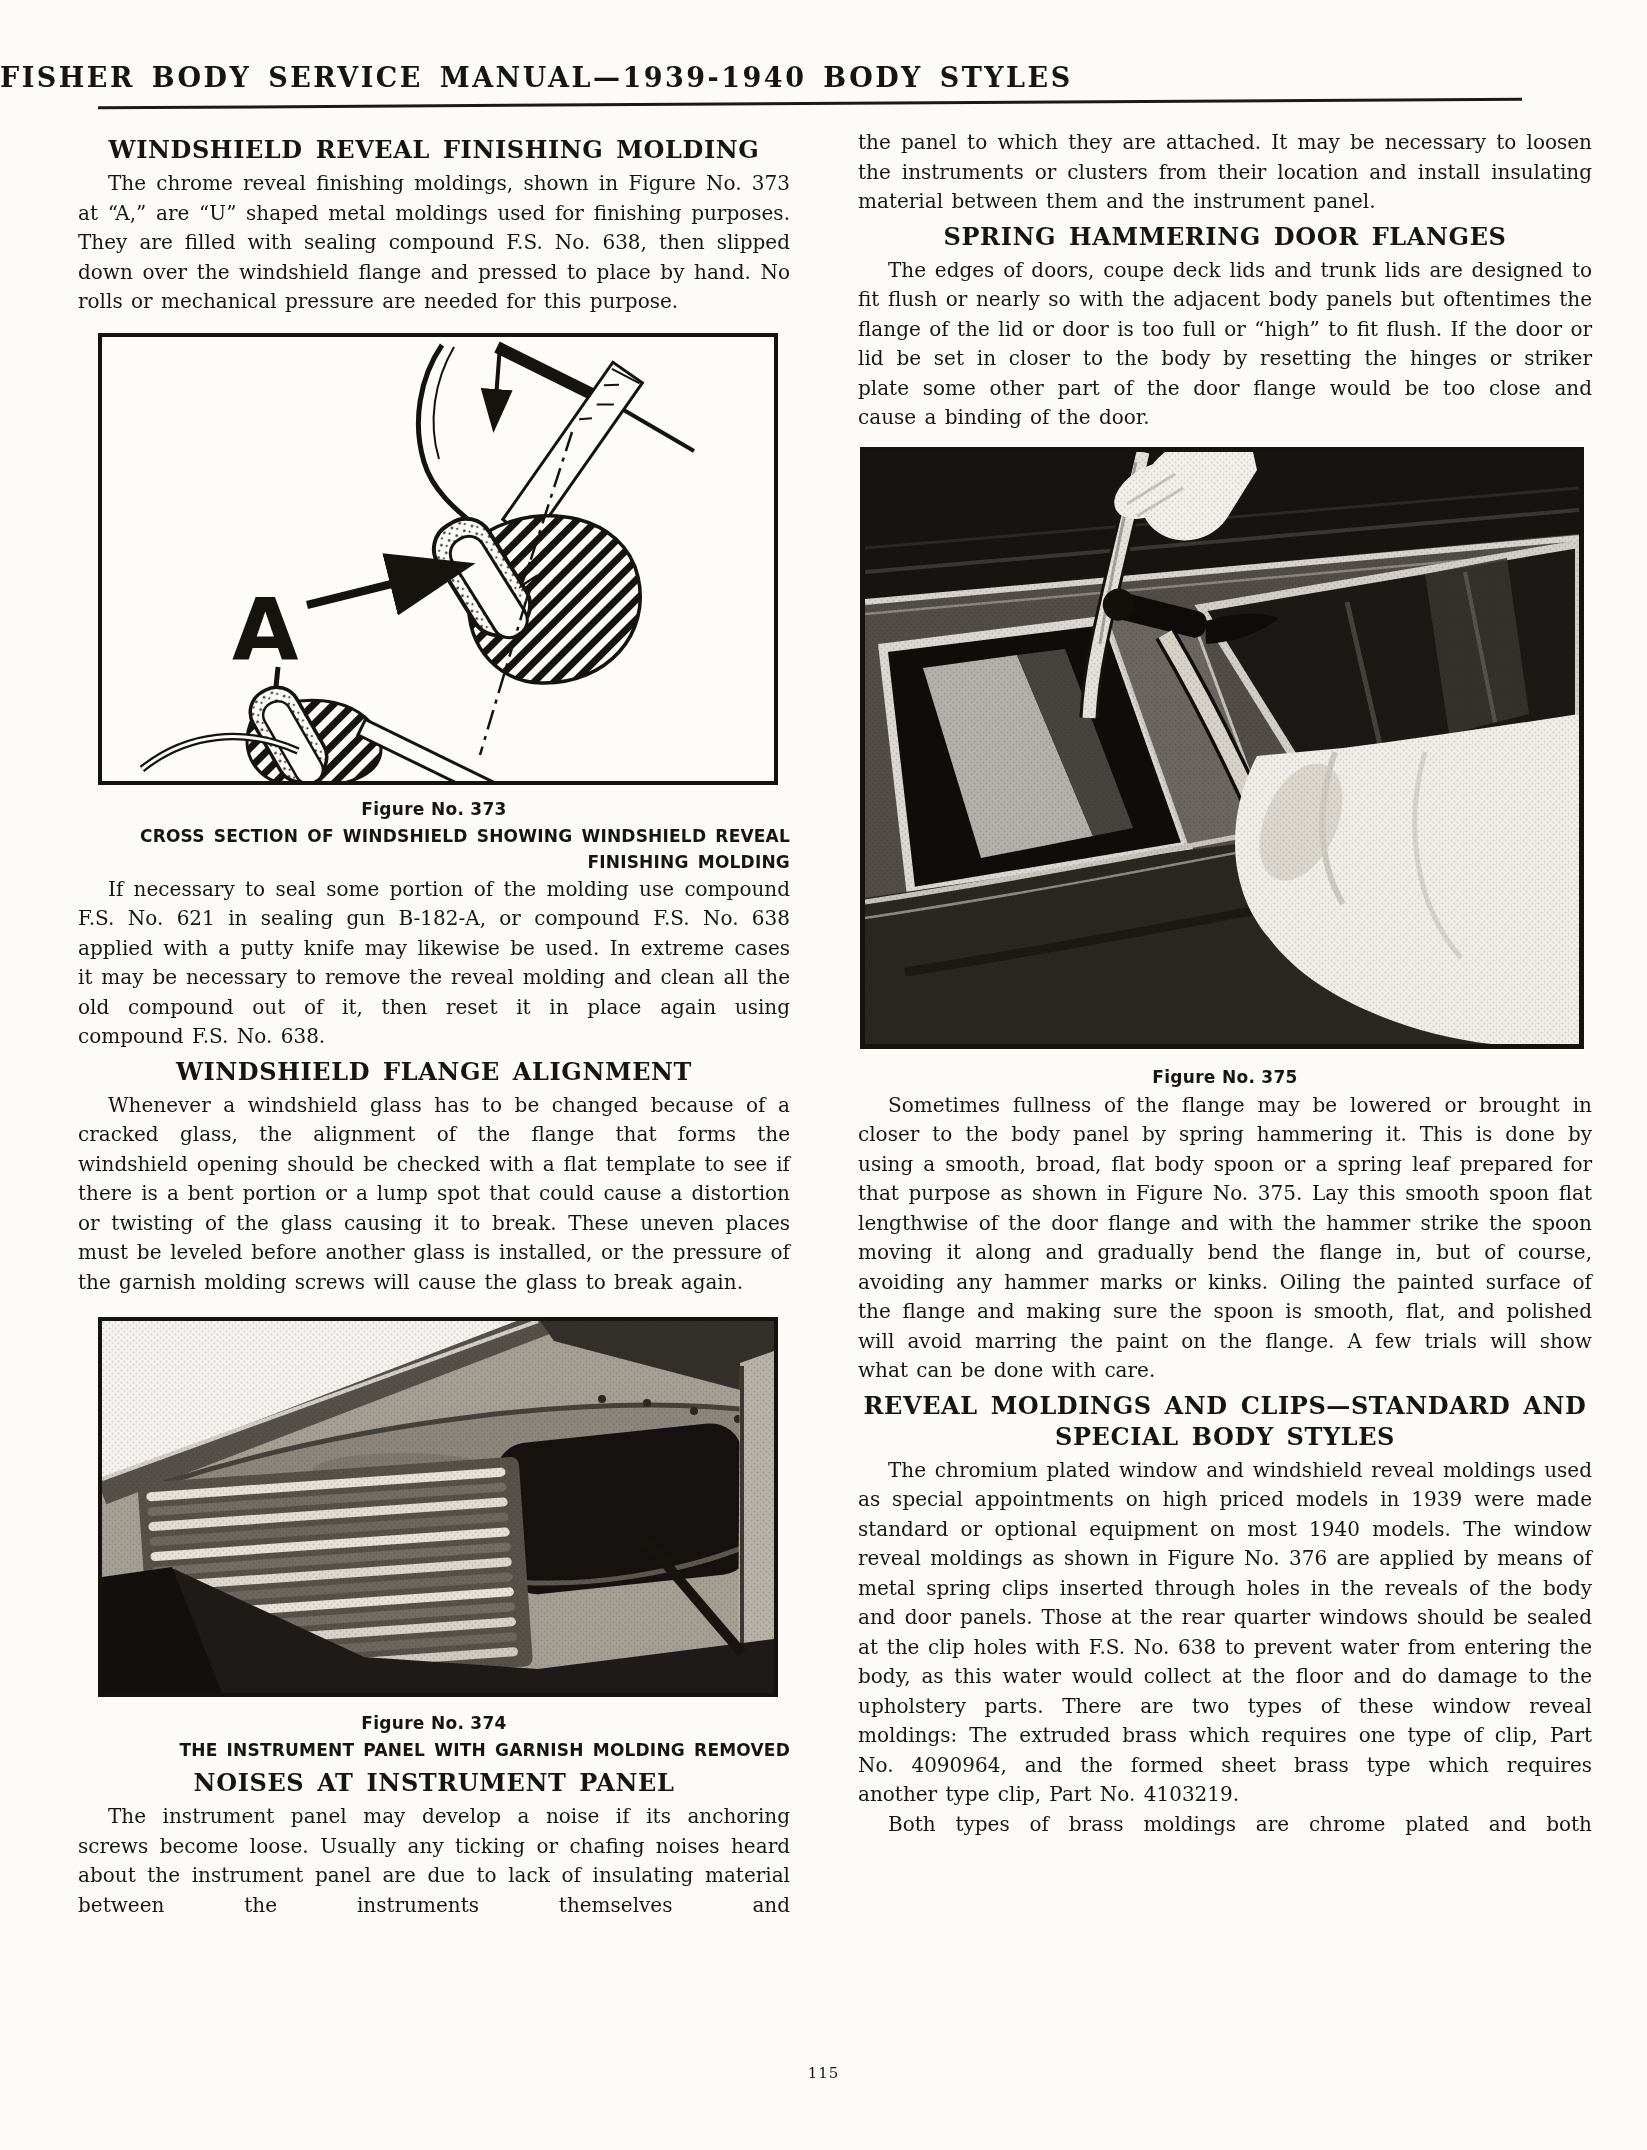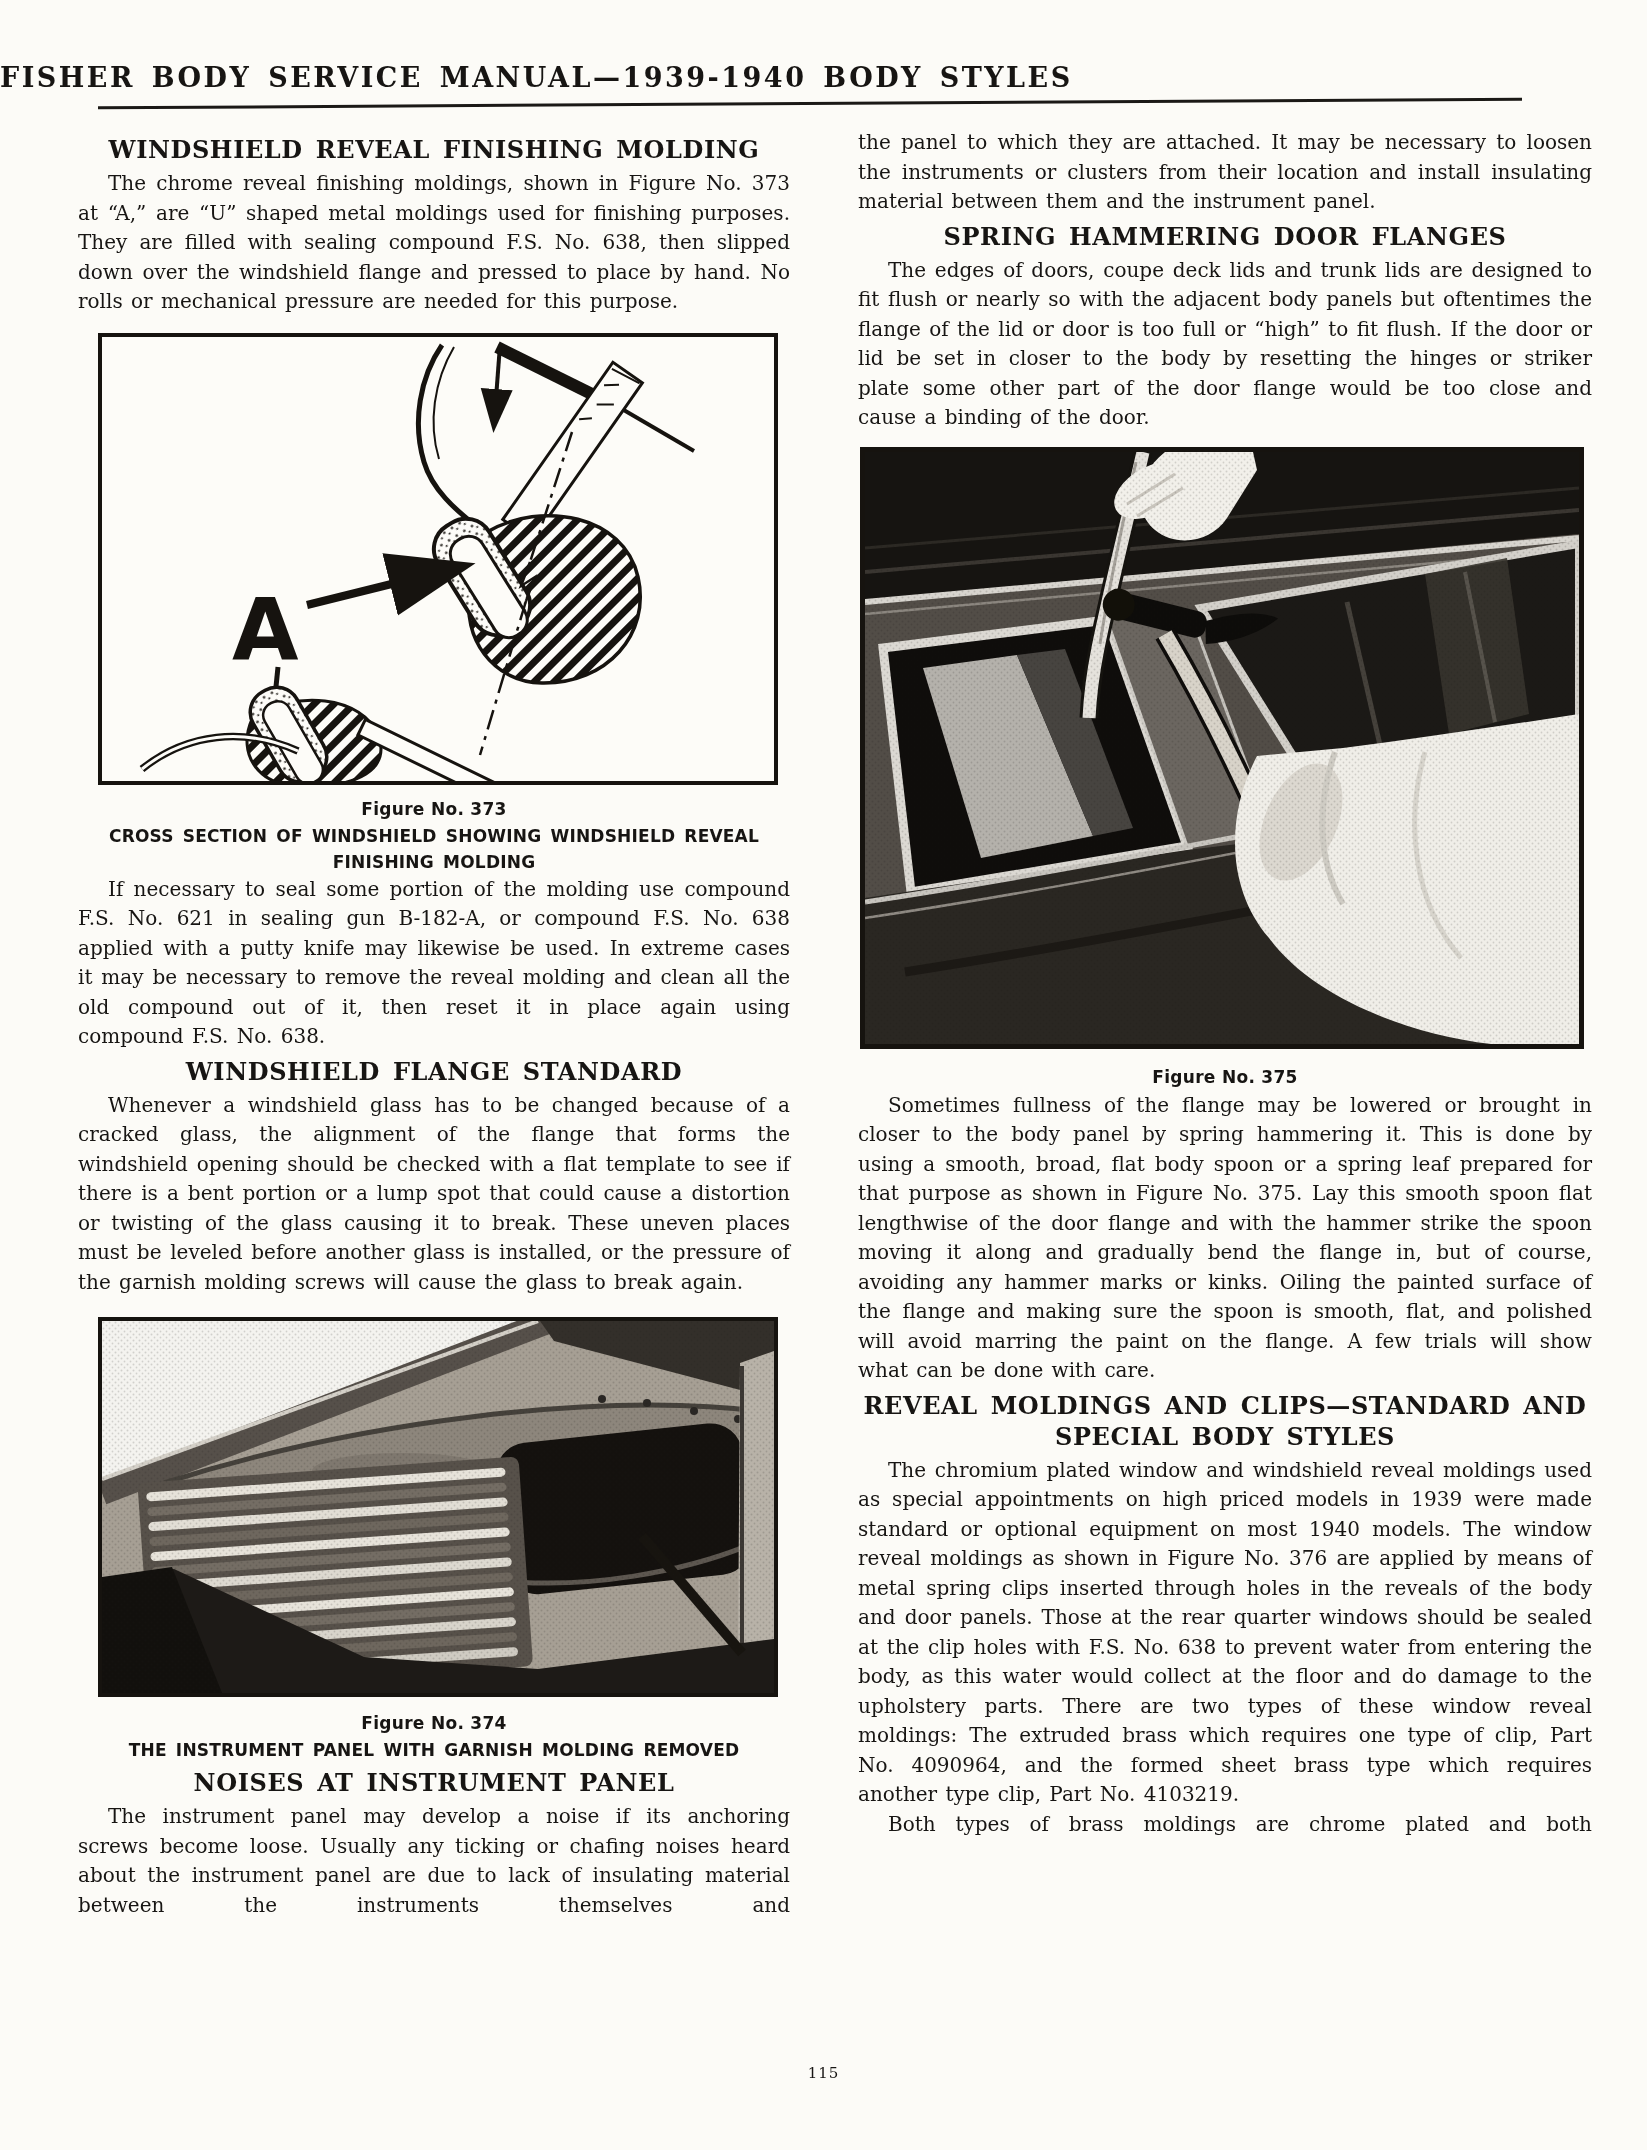--- a/index.html
+++ b/index.html
@@ -31,21 +31,21 @@
     font-size:24px;font-weight:bold;text-align:center;margin:4px;
     letter-spacing:0.6px;word-spacing:4px;line-height:31px;
     font-family:"DejaVu Serif",serif;
   }
   .figbox{
     border:4px solid #16130f;background:#fdfcf8;overflow:hidden;
   }
   figure{margin:0;}
   .caption{text-align:center;font-family:"DejaVu Sans",sans-serif;font-weight:bold;}
   .cap-title{font-size:17px;margin:0 0 4px 0;letter-spacing:0.3px;}
-  .cap-text{font-size:17px;line-height:26px;margin:0;letter-spacing:0.2px;word-spacing:3px;}
+  .cap-text{font-size:17px;line-height:26px;margin:0;letter-spacing:0.2px;word-spacing:3px;text-align:right;}
   
   .left-h1{margin-top:6px;}
   .left-p1{margin-top:12px;}
   .fig373{margin:16px 0 0 20px;width:672px;height:444px;}
   .cap373{margin-top:14px;}
   .left-p2{margin-top:24px;}
   .left-h2{margin-top:28px;}
   .left-p3{margin-top:10px;}
   .fig374{margin:20px 0 0 20px;width:672px;height:372px;}
   .cap374{margin-top:16px;}
@@ -138,21 +138,21 @@
     </svg>
   </figure>
 
   <div class="caption cap373">
     <p class="cap-title">Figure No. 373</p>
     <p class="cap-text">CROSS SECTION OF WINDSHIELD SHOWING WINDSHIELD REVEAL FINISHING MOLDING</p>
   </div>
 
   <p class="body indent left-p2">If necessary to seal some portion of the molding use compound F.S. No. 621 in sealing gun B-182-A, or compound F.S. No. 638 applied with a putty knife may likewise be used. In extreme cases it may be necessary to remove the reveal molding and clean all the old compound out of it, then reset it in place again using compound F.S. No. 638.</p>
 
-  <h2 class="sect left-h2">WINDSHIELD FLANGE STANDARD</h2>
+  <h2 class="sect left-h2">WINDSHIELD FLANGE ALIGNMENT</h2>
 
   <p class="body indent left-p3">Whenever a windshield glass has to be changed because of a cracked glass, the alignment of the flange that forms the windshield opening should be checked with a flat template to see if there is a bent portion or a lump spot that could cause a distortion or twisting of the glass causing it to break. These uneven places must be leveled before another glass is installed, or the pressure of the garnish molding screws will cause the glass to break again.</p>
 
   <figure class="figbox fig374">
     <svg viewBox="0 0 672 372" width="672" height="372">
       <defs>
         <pattern id="dots374" width="6" height="6" patternUnits="userSpaceOnUse">
           <circle cx="1.5" cy="1.5" r="1" fill="#1c1a17"></circle>
           <circle cx="4.5" cy="4.5" r="0.9" fill="#1c1a17"></circle>
         </pattern>

